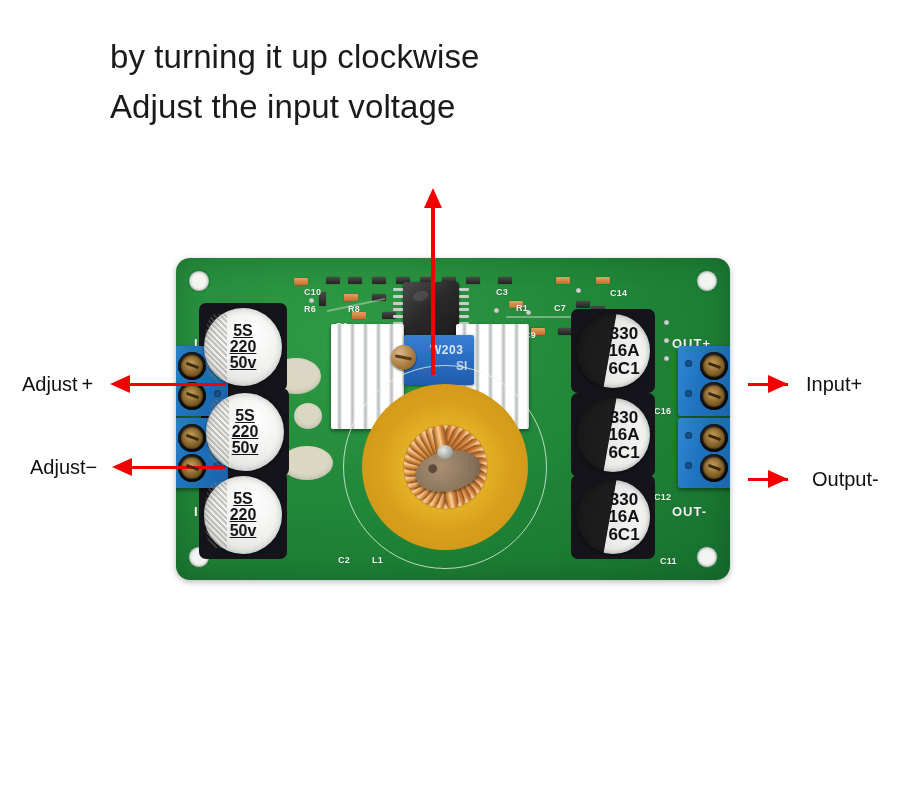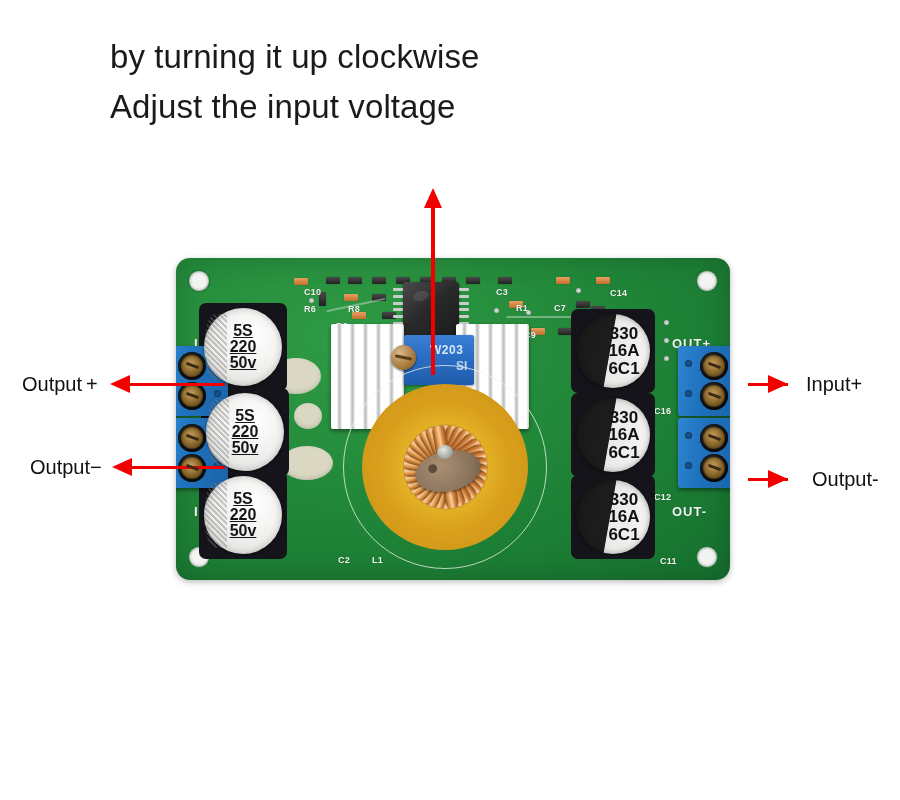--- a/index.html
+++ b/index.html
@@ -460,25 +460,25 @@
       <div class="sidehole" style="top:44px;"></div>
     </div>
 
   </div>
 
   <div class="arrow-line" style="left:431px; top:205px; width:4px; height:170px;"></div>
   <div class="arrow-head up" style="left:424px; top:188px;"></div>
 
   <div class="arrow-line" style="left:130px; top:383px; width:95px;"></div>
   <div class="arrow-head left" style="left:110px; top:375px;"></div>
-  <div class="anno-label" style="left:22px; top:373px;">Output +</div>
+  <div class="anno-label" style="left:22px; top:373px;">Adjust +</div>
 
   <div class="arrow-line" style="left:132px; top:466px; width:93px;"></div>
   <div class="arrow-head left" style="left:112px; top:458px;"></div>
-  <div class="anno-label" style="left:30px; top:456px;">Output−</div>
+  <div class="anno-label" style="left:30px; top:456px;">Adjust−</div>
 
   <div class="arrow-line" style="left:748px; top:383px; width:40px;"></div>
   <div class="arrow-head right" style="left:768px; top:375px;"></div>
   <div class="anno-label" style="left:806px; top:373px;">Input+</div>
 
   <div class="arrow-line" style="left:748px; top:478px; width:40px;"></div>
   <div class="arrow-head right" style="left:768px; top:470px;"></div>
   <div class="anno-label" style="left:812px; top:468px;">Output-</div>
 
 </div>

